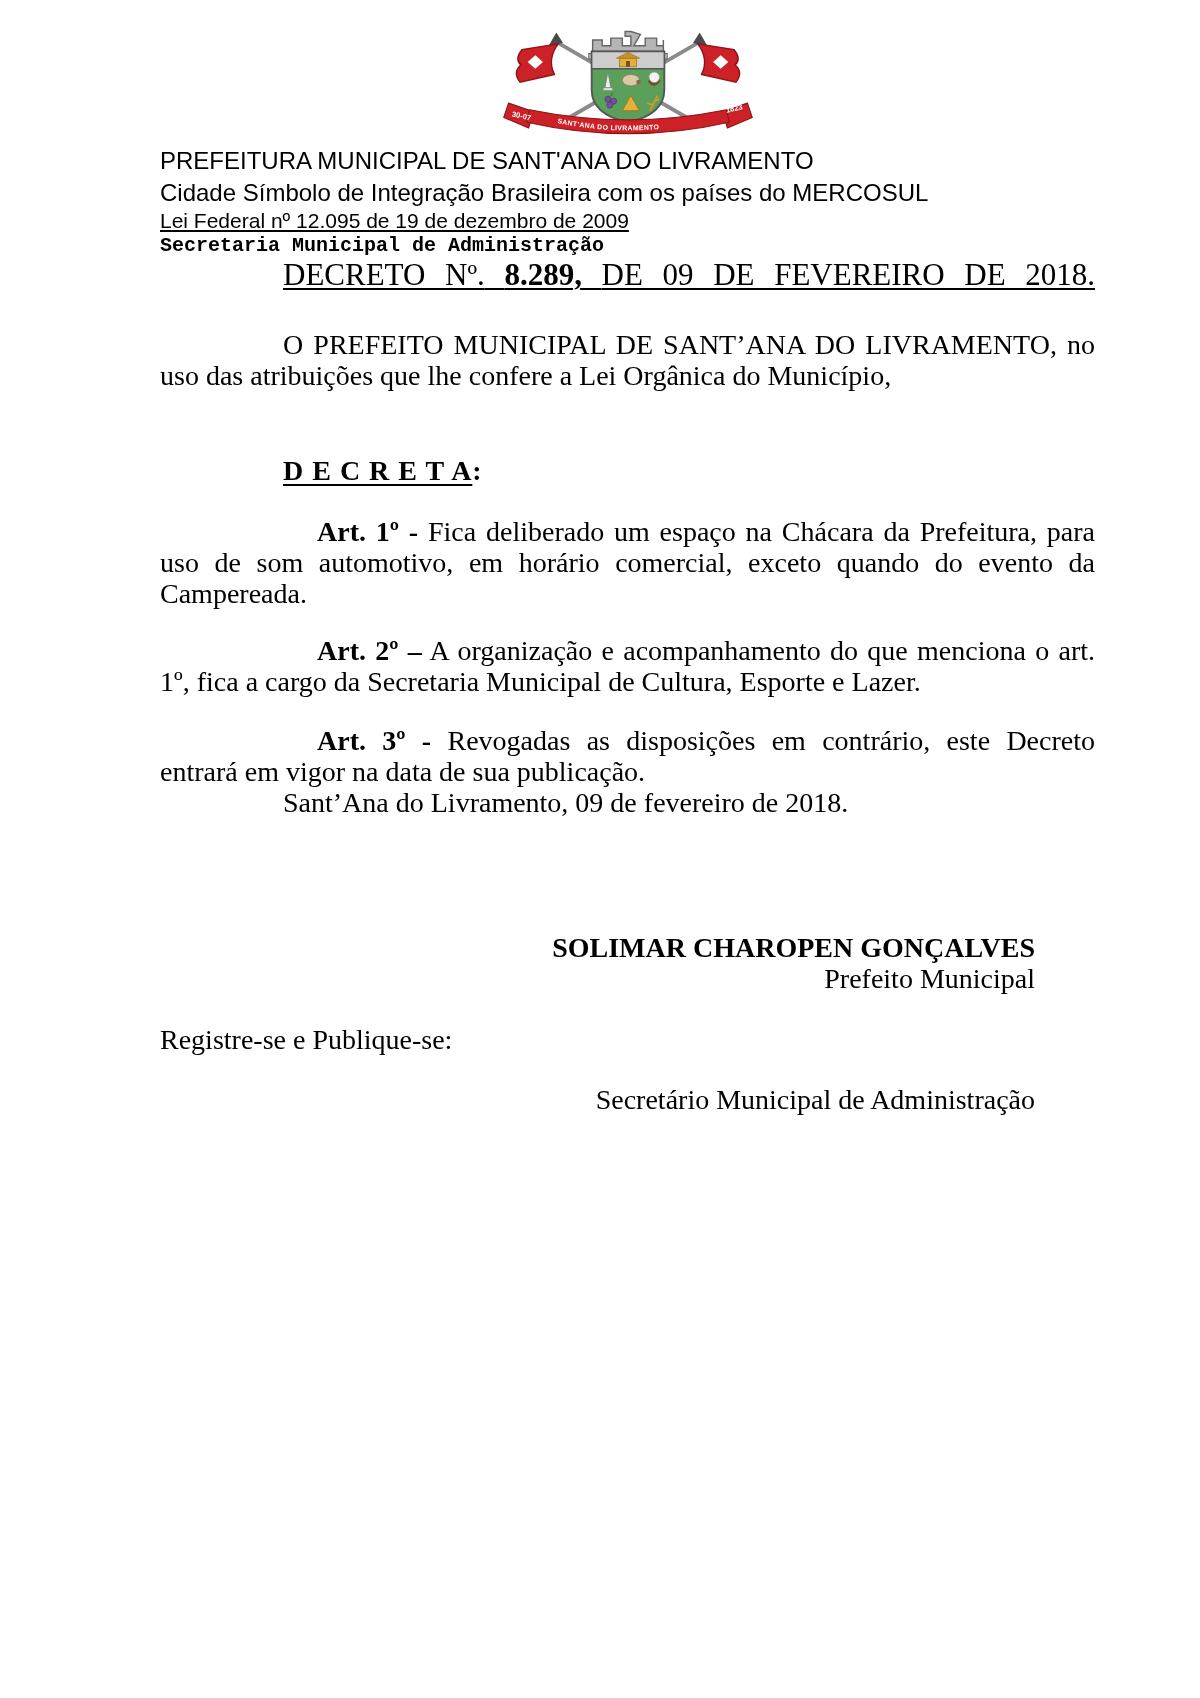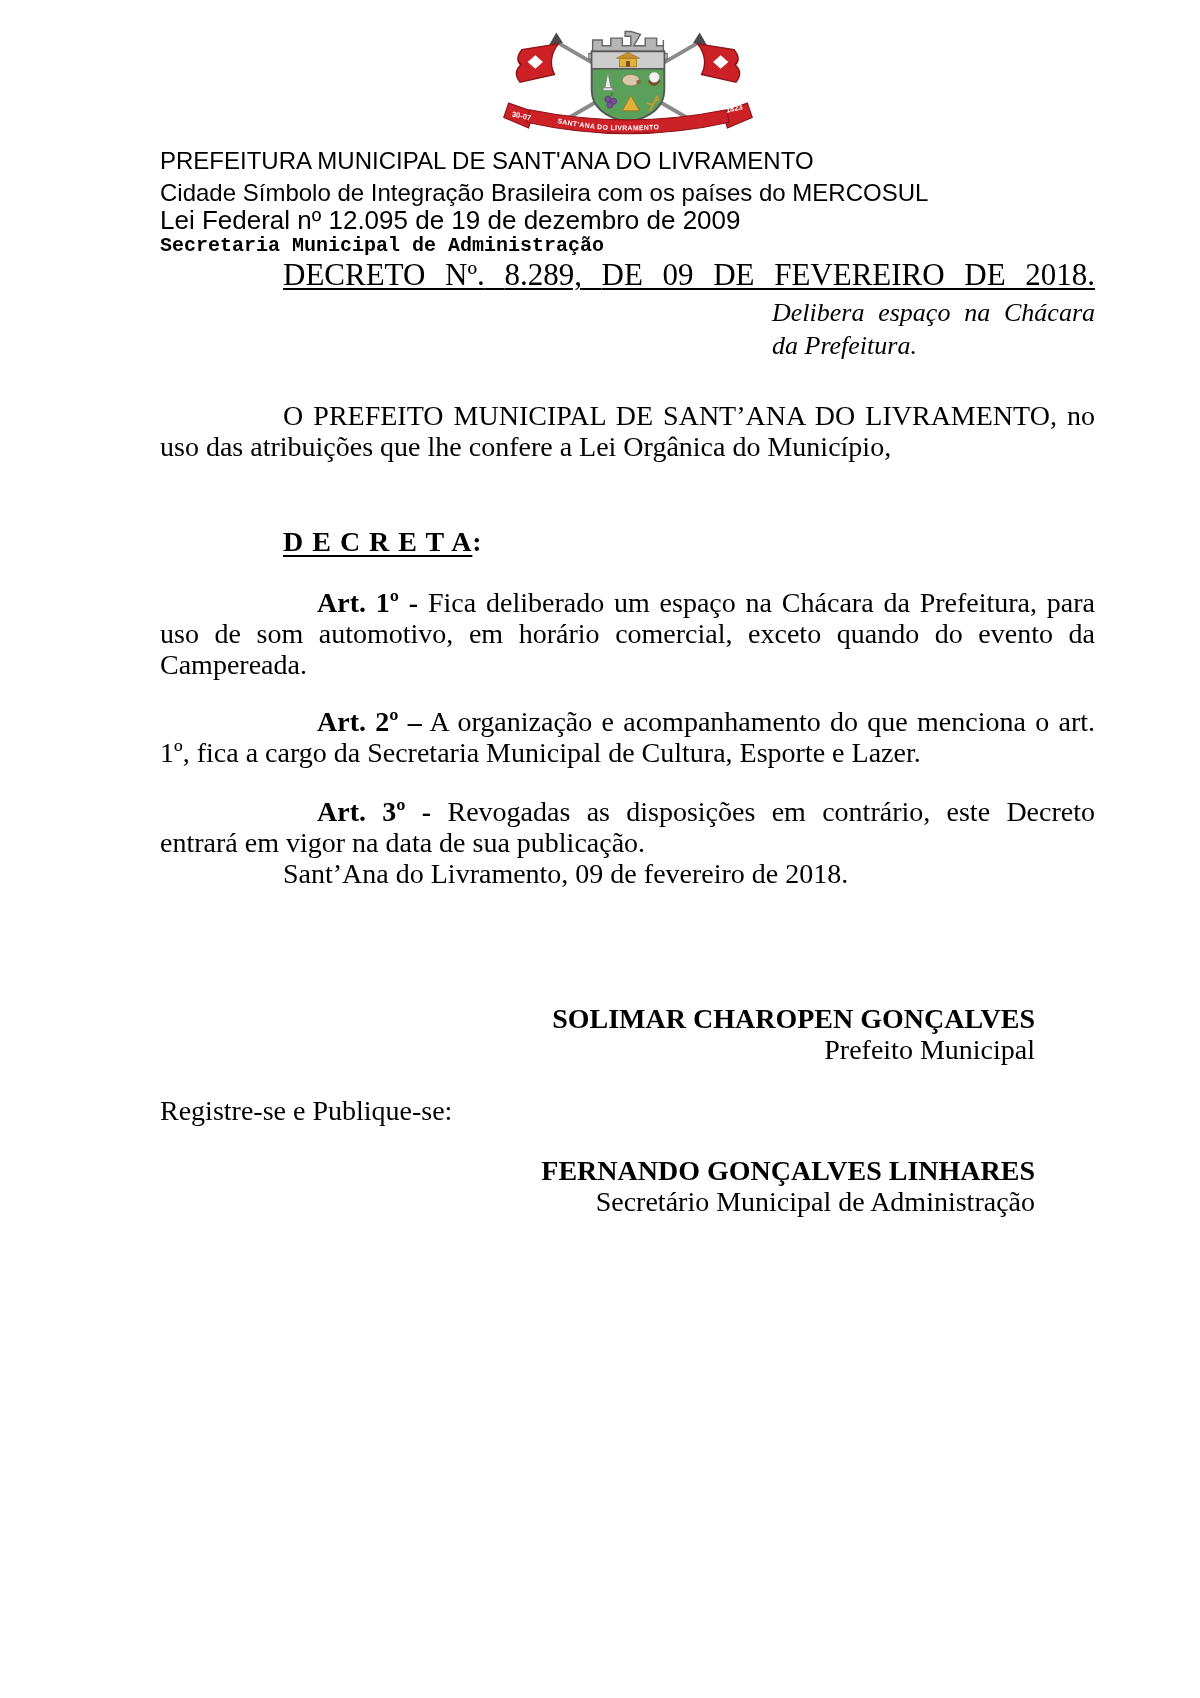--- a/index.html
+++ b/index.html
@@ -22,40 +22,40 @@
     padding-top: 28px;
     height: 112px;
   }
   
   .hdr {
     text-align: left;
     font-family: "Liberation Sans", "DejaVu Sans", sans-serif;
   }
   .hdr-line1 { font-size: 24px; line-height: 32px; margin-top: 5px; }
   .hdr-line2 { font-size: 24px; line-height: 31px; }
-  .hdr-line3 { font-size: 26px; line-height: 25px; }
+  .hdr-line3 { font-size: 21px; line-height: 25px; text-decoration: underline; }
   .hdr-line4 {
     font-family: Liberation Mono, monospace;
     font-weight: bold;
     font-size: 20px;
     line-height: 26px;
   }
   
   .decree-title {
     margin-left: 123px;
     font-size: 31px;
     line-height: 32px;
     text-align: justify;
     text-align-last: justify;
     text-decoration: underline;
     text-decoration-thickness: 2px;
     text-underline-offset: 3px;
     white-space: normal;
   }
-  .decree-title .num { font-weight: normal; }
+  .decree-title .num { font-weight: bold; }
   
   .ementa {
     margin-left: 612px;
     width: 323px;
     margin-top: 5px;
     font-style: italic;
     font-size: 26px;
     line-height: 33px;
     text-align: justify;
   }
@@ -183,21 +183,20 @@
 
   <div class="hdr">
     <div class="hdr-line1">PREFEITURA MUNICIPAL DE SANT'ANA DO LIVRAMENTO</div>
     <div class="hdr-line2">Cidade Símbolo de Integração Brasileira com os países do MERCOSUL</div>
     <div class="hdr-line3">Lei Federal nº 12.095 de 19 de dezembro de 2009</div>
     <div class="hdr-line4">Secretaria Municipal de Administração</div>
   </div>
 
   <div class="decree-title"><span>DECRETO Nº.</span> <span class="num">8.289,</span> <span>DE 09 DE FEVEREIRO DE 2018.</span></div>
 
-  <div class="ementa">Delibera espaço na Chácara da Prefeitura.</div>
 
   <p class="para indent preamble">O PREFEITO MUNICIPAL DE SANT’ANA DO LIVRAMENTO, no uso das atribuições que lhe confere a Lei Orgânica do Município,</p>
 
   <div class="decreta"><span class="und">D E C R E T A</span><span>:</span></div>
 
   <p class="para indent art art1">
     <b>Art. 1º -</b>
     <span>Fica deliberado um espaço na Chácara da Prefeitura, para uso de som automotivo, em horário comercial, exceto quando do evento da Campereada.</span>
   </p>
   <p class="para indent art art2">
@@ -212,17 +211,16 @@
   <p class="para indent dateline">Sant’Ana do Livramento, 09 de fevereiro de 2018.</p>
 
   <div class="sig-block mayor-block">
     <div class="sig-name">SOLIMAR CHAROPEN GONÇALVES</div>
     <div class="sig-role">Prefeito Municipal</div>
   </div>
 
   <div class="register-line">Registre-se e Publique-se:</div>
 
   <div class="sig-block secretary-block">
-    <div class="sig-name">FERNANDO GONÇALVES LINHARES</div>
     <div class="sig-role">Secretário Municipal de Administração</div>
   </div>
 
 </div>
 
 </body></html>

